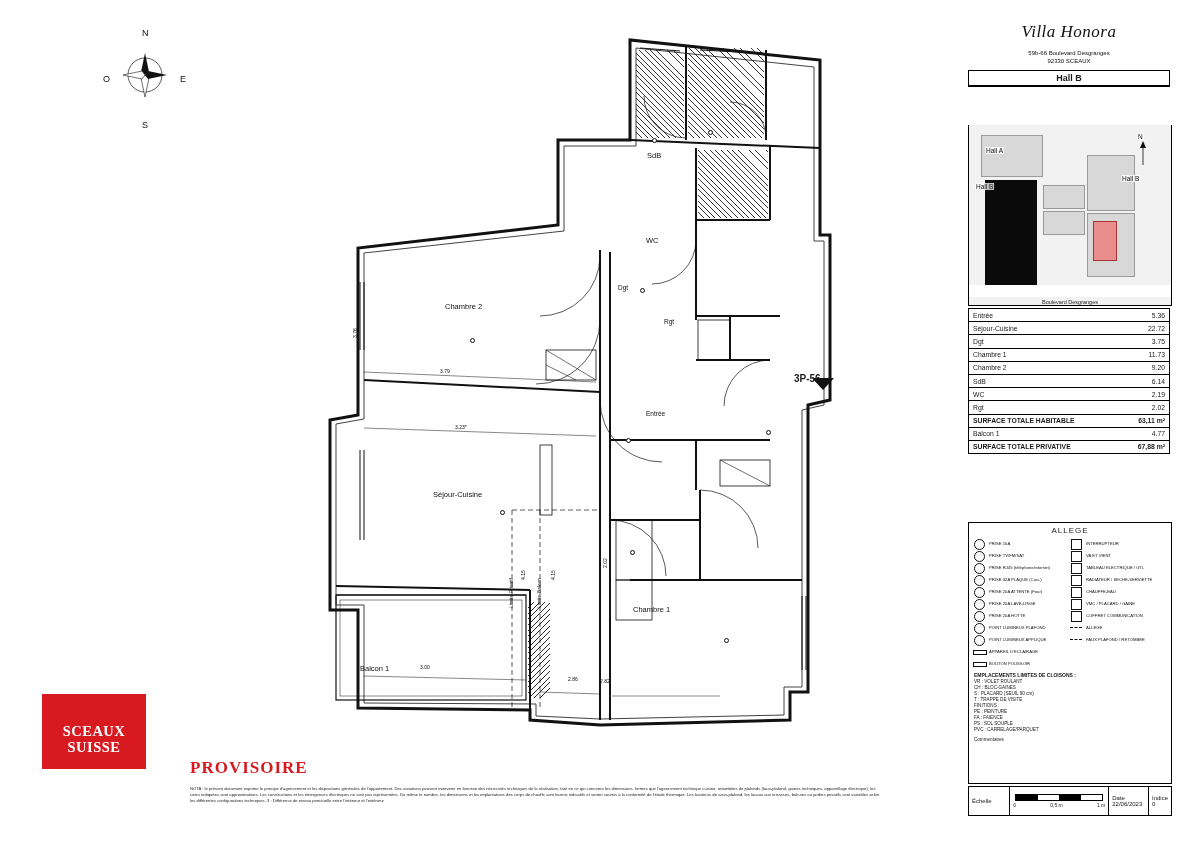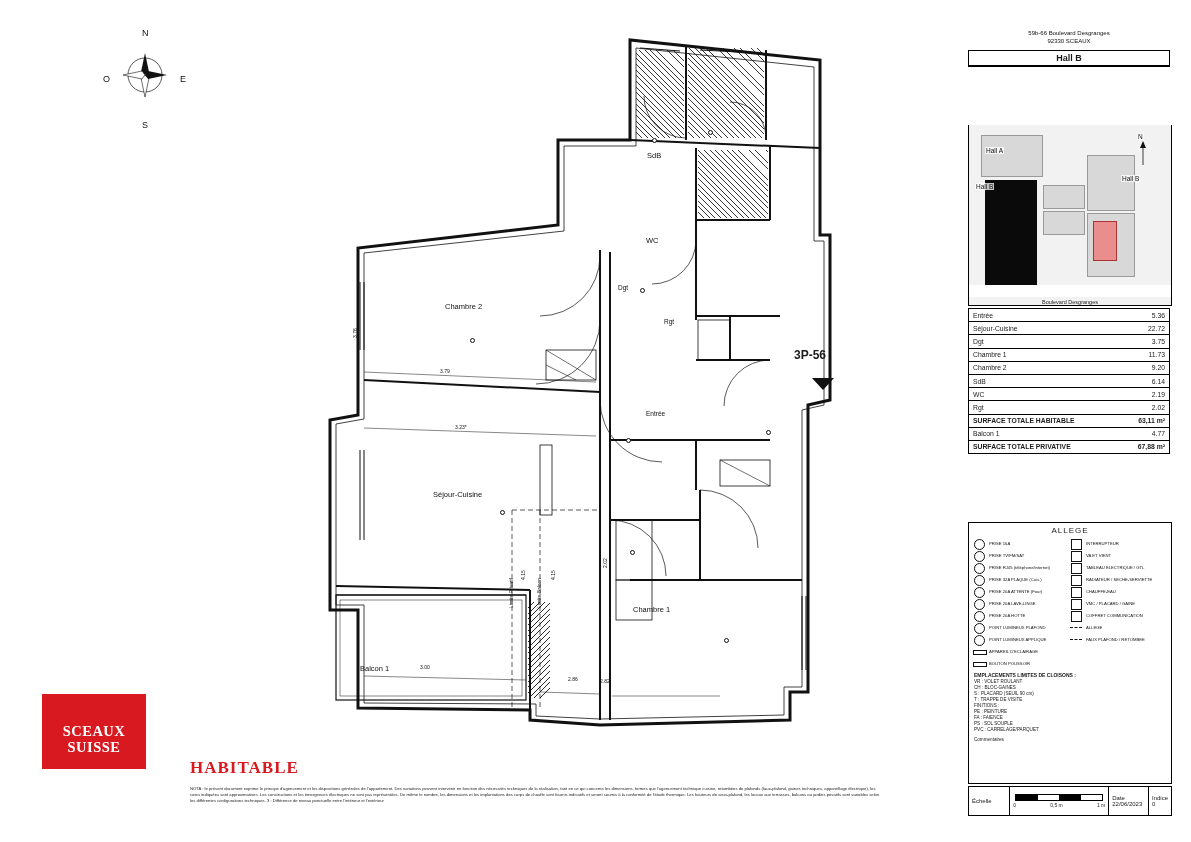--- a/index.html
+++ b/index.html
@@ -77,21 +77,21 @@
   #provisoire{left:190px;top:758px;color:#d81920;font-family:"Liberation Serif",serif;
     font-weight:bold;font-size:17px;letter-spacing:1px;}
   #nota{left:190px;top:786px;width:690px;font-size:4.2px;line-height:6px;color:#222;}
 
   
   #plan{left:300px;top:20px;width:600px;height:760px;}
   .rm-lbl{position:absolute;font-size:7.5px;color:#111;white-space:nowrap;}
   .rm-lbl.small{font-size:6.5px;}
   .dim{position:absolute;font-size:5px;color:#111;white-space:nowrap;}
   .dim.v{transform:rotate(-90deg);transform-origin:left top;}
-  .tag{position:absolute;font-size:12px;font-weight:bold;}
+  .tag{position:absolute;font-size:10px;font-weight:bold;margin-top:25px;}
   .hatch-d{background-image:repeating-linear-gradient(45deg,#111 0 0.6px,transparent 0.6px 4px);}
   .hatch-b{background-image:repeating-linear-gradient(135deg,#111 0 0.6px,transparent 0.6px 4px);}
   .grid-t{background-image:repeating-linear-gradient(0deg,#333 0 0.5px,transparent 0.5px 13px),repeating-linear-gradient(90deg,#333 0 0.5px,transparent 0.5px 16px);}
   .dot{position:absolute;width:3px;height:3px;border:1px solid #111;border-radius:50%;background:#fff;}
 </style>
 </head>
 <body>
 
 <div class="abs" id="compass">
   <span class="letter n">N</span>
@@ -102,20 +102,21 @@
     <circle cx="23" cy="23" r="17" fill="none" stroke="#111" stroke-width="0.7"></circle>
     <polygon points="23,1 27,20 23,23 19,20" fill="#111"></polygon>
     <polygon points="23,45 27,26 23,23 19,26" fill="#fff" stroke="#111" stroke-width="0.6"></polygon>
     <polygon points="45,23 26,27 23,23 26,19" fill="#111"></polygon>
     <polygon points="1,23 20,27 23,23 20,19" fill="#fff" stroke="#111" stroke-width="0.6"></polygon>
     <polygon points="36,10 26,20 23,23 26,20" fill="#111" opacity=".5"></polygon>
   </svg>
 </div>
 
 <div class="abs" id="titleblock">
+  <div class="tb-logo">Villa Honora</div>
   <div class="tb-addr">
     <div>59b-66 Boulevard Desgranges</div>
     <div>92330 SCEAUX</div>
   </div>
   <div class="tb-box">
     <div class="tb-hall">Hall B</div>
   </div>
 </div>
 
 <div class="abs" id="sitemap">
@@ -353,21 +354,21 @@
     <span>Indice</span>
     <span>0</span>
   </div>
 </div>
 
 <div class="abs" id="fslogo"></div>
 <div class="abs" id="fstext">
   <div>SCEAUX</div>
   <div>SUISSE</div>
 </div>
-<div class="abs" id="provisoire">HABITABLE</div>
+<div class="abs" id="provisoire">PROVISOIRE</div>
 <div class="abs" id="nota">NOTA : le présent document exprime le principe d'agencement et les dispositions générales de l'appartement. Des variations peuvent intervenir en fonction des nécessités techniques de la réalisation, tant en ce qui concerne les dimensions, formes que l'agencement technique cuisine, retombées de plafonds (faux-plafond, gaines techniques, appareillage électrique), les cotes indiquées sont approximatives. Les constructions et les émergences électriques ne sont pas représentées. De même le nombre, les dimensions et les implantations des corps de chauffe sont fournis indicatifs et seront soumis à la conformité de l'étude thermique. Les hauteurs de sous-plafond, les locaux aux terrasses, balcons ou jardins privatifs sont variables selon les différentes configurations techniques. 3 : Différence de niveau ponctuelle entre l'intérieur et l'extérieur</div>
 
 <div class="abs" id="plan">
 
   <svg width="600" height="760" viewBox="0 0 600 760">
     <g stroke="#111" fill="none">
 
       <path d="M330 20 L330 120 L258 120 L258 205 L58 228 L58 395 L30 400 L30 590 L58 590 L58 688
                L230 690 L230 700 L300 705 L490 700 L490 672 L508 672 L508 385 L530 380 L530 215
                L520 215 L520 40 L330 20 Z" stroke-width="3" fill="#ffffff"></path>

